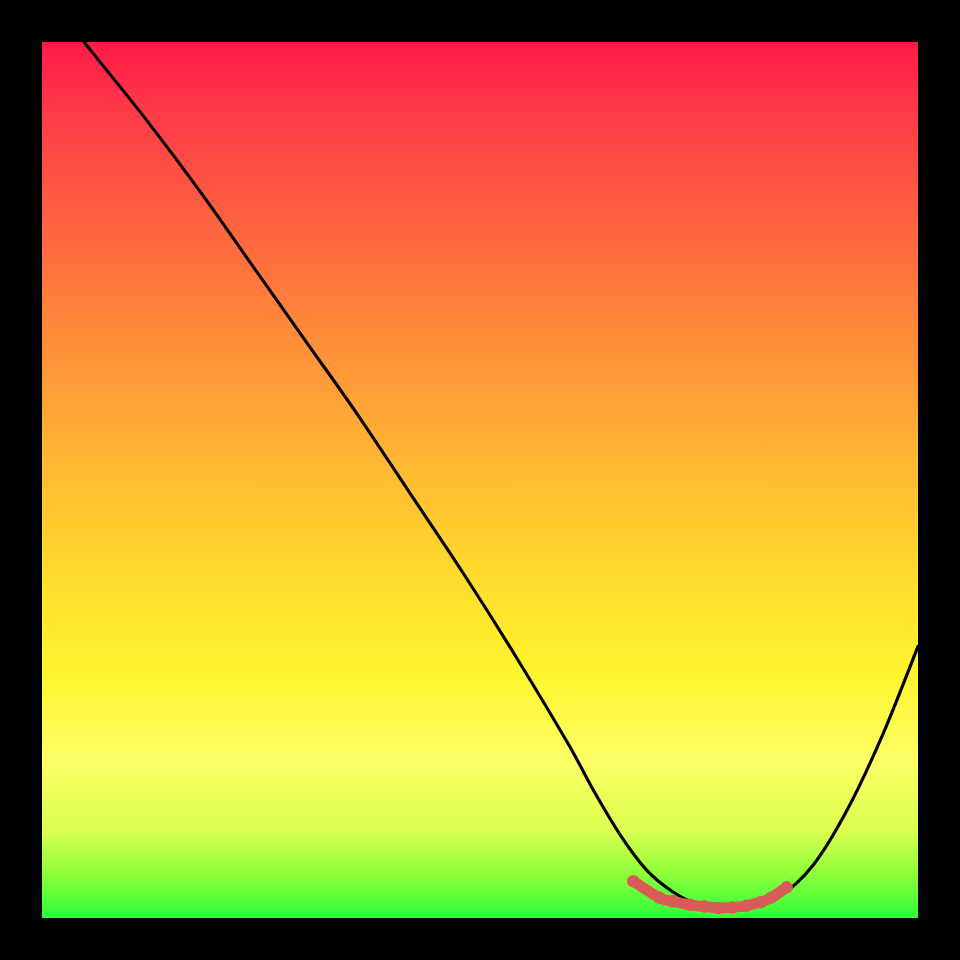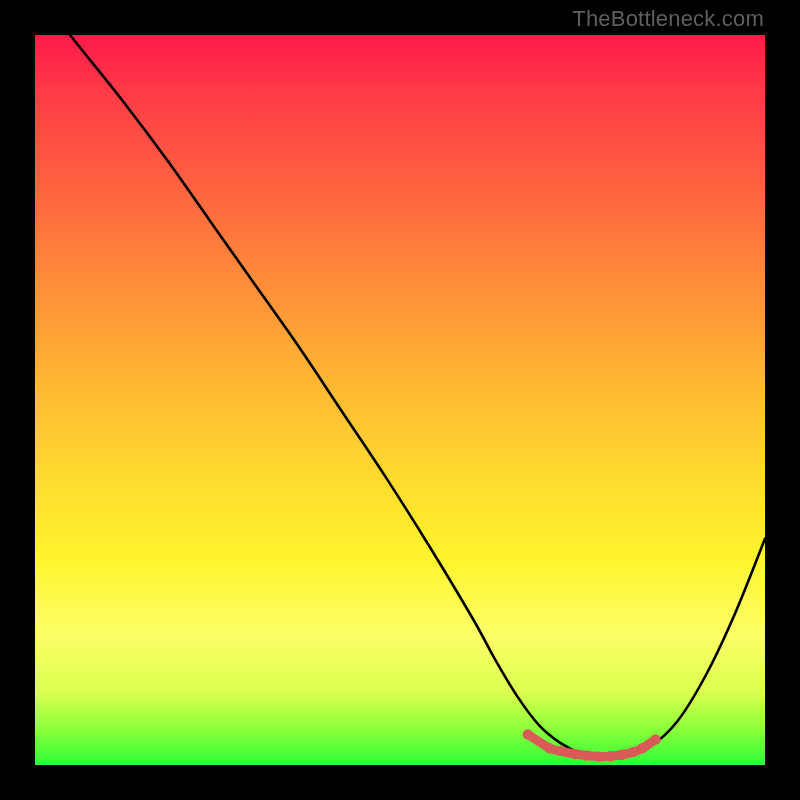--- a/index.html
+++ b/index.html
@@ -55,21 +55,20 @@
   svg.curve {
     position: absolute;
     top: 0; left: 0;
     width: 100%; height: 100%;
   }
 </style>
 </head>
 <body>
 
 <div class="frame">
-  <div class="watermark">TheBottleneck.com</div>
 
   <div class="plot-area">
     <div class="gradient-bg"></div>
 
     <svg class="curve" viewBox="0 0 730 730" preserveAspectRatio="none">
       <path id="curvePath" fill="none" stroke="#000" stroke-width="2.6" stroke-linecap="round" stroke-linejoin="round" d="M 0 -43.80000000000007 C 7.3 -34.67500000000005, 29.199999999999996 -7.2999999999999545, 43.8 10.950000000000045 C 58.4 29.200000000000045, 73 46.8416666666666, 87.6 65.69999999999993 C 102.19999999999999 84.55833333333327, 116.80000000000001 104.02500000000002, 131.4 124.10000000000002 C 146 144.17500000000004, 160.6 165.46666666666664, 175.2 186.14999999999998 C 189.79999999999998 206.83333333333331, 204.4 227.51666666666665, 219 248.2 C 233.6 268.8833333333333, 248.20000000000002 288.95833333333337, 262.8 310.25000000000006 C 277.4 331.54166666666674, 292 354.05, 306.59999999999997 375.95 C 321.19999999999993 397.84999999999997, 335.79999999999995 419.14166666666665, 350.4 441.65 C 365 464.1583333333333, 379.6 487.275, 394.20000000000005 511 C 408.80000000000007 534.725, 427.05 565.1416666666667, 438 584 C 448.95 602.8583333333333, 452.59999999999997 611.375, 459.9 624.15 C 467.2 636.925, 474.5 649.6999999999999, 481.8 660.65 C 489.1 671.6, 496.4 681.9416666666667, 503.7 689.85 C 511 697.7583333333333, 518.3000000000001 703.2333333333333, 525.6 708.1 C 532.9 712.9666666666667, 540.2 716.6166666666666, 547.5 719.05 C 554.8 721.4833333333333, 562.0999999999999 722.4566666666667, 569.4 722.7 C 576.7 722.9433333333334, 584.0000000000001 722.0916666666667, 591.3000000000001 720.51 C 598.6 718.9283333333333, 604.6833333333333 718.9283333333334, 613.1999999999999 713.21 C 621.7166666666666 707.4916666666667, 632.6666666666666 698.61, 642.4 686.2 C 652.1333333333333 673.7900000000001, 661.8666666666667 657, 671.6 638.75 C 681.3333333333334 620.5, 691.0666666666666 599.2083333333334, 700.8 576.7 C 710.5333333333333 554.1916666666667, 725.1333333333333 515.8666666666667, 730 503.7"></path>
       <path id="markerPath" fill="none" stroke="#d95a57" stroke-width="9" stroke-linecap="round" stroke-linejoin="round" d="M 492.75000000000006 699.34 C 496.40000000000003 701.6516666666666, 509.17499999999995 710.4116666666667, 514.65 713.21 C 520.125 716.0083333333333, 521.3416666666667 715.1566666666666, 525.6 716.13 C 529.8583333333333 717.1033333333334, 535.82 718.3199999999999, 540.2 719.05 C 544.58 719.78, 547.9866666666666 720.0841666666666, 551.8799999999999 720.51 C 555.7733333333332 720.9358333333333, 559.6666666666667 721.4833333333333, 563.5600000000001 721.605 C 567.4533333333334 721.7266666666667, 571.3466666666666 721.5441666666667, 575.2399999999999 721.24 C 579.1333333333332 720.9358333333333, 583.0266666666668 720.51, 586.9200000000001 719.78 C 590.8133333333334 719.05, 595.1933333333333 717.955, 598.5999999999999 716.86 C 602.0066666666665 715.765, 603.71 715.2783333333334, 607.36 713.21 C 611.01 711.1416666666667, 618.31 705.9100000000001, 620.5 704.45"></path>
       <g id="markerDots">
           <circle cx="492.75000000000006" cy="699.34" r="5.2" fill="#d95a57"></circle>
           <circle cx="514.65" cy="713.21" r="5.2" fill="#d95a57"></circle>

